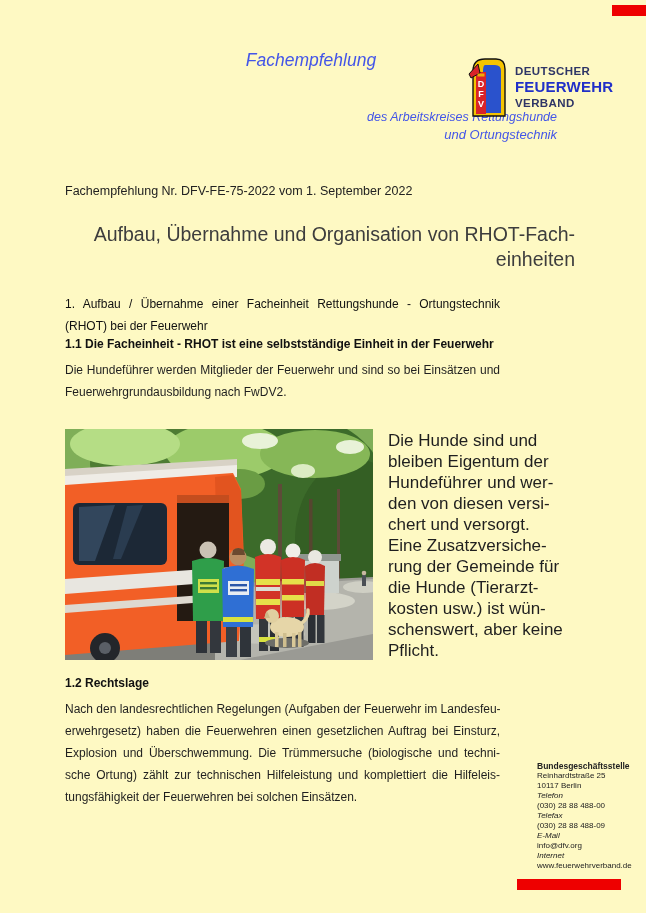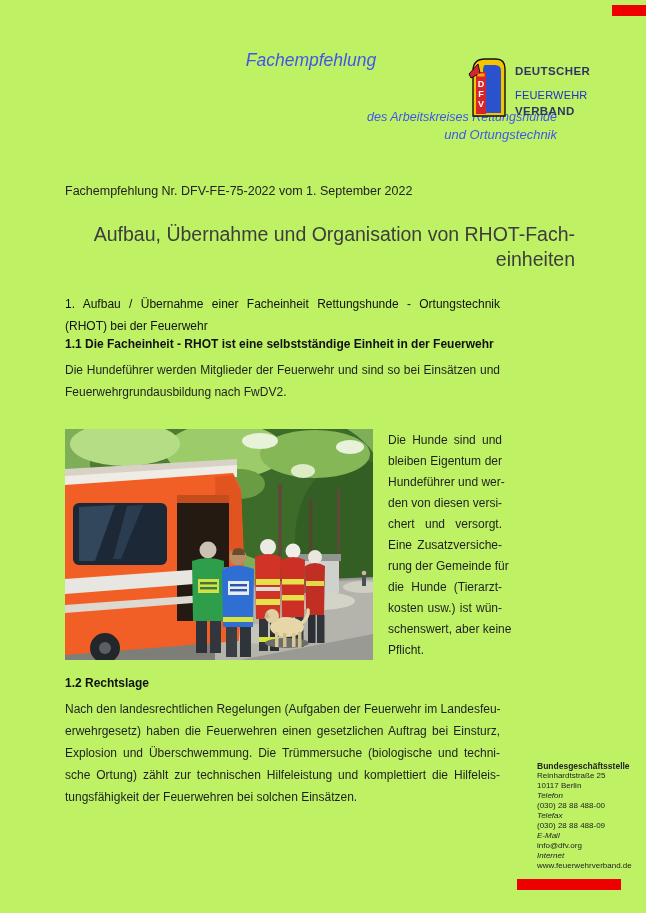--- a/index.html
+++ b/index.html
@@ -1,50 +1,50 @@
 <!DOCTYPE html>
 <html><head>
 <meta charset="utf-8">
 <style>
   html,body{margin:0;padding:0;background:#e9e9e9;}
   .page{
-    position:relative;width:646px;height:913px;background:#bef264;
+    position:relative;width:646px;height:913px;background:#fef9c3;
     margin:0 auto;overflow:hidden;
     font-family:"Liberation Sans", sans-serif;color:#1f1f1f;
   }
   .abs{position:absolute;}
   
   .hdr-title{left:65px;top:50px;width:492px;text-align:center;
     font-size:17.5px;font-style:italic;color:#4355e8;}
   .hdr-sub1{left:65px;top:110px;width:492px;text-align:right;
     font-size:12.5px;font-style:italic;color:#4355e8;}
   .hdr-sub2{left:65px;top:127px;width:492px;text-align:right;
     font-size:13px;font-style:italic;color:#4355e8;}
   
   .logo-graphic{left:468px;top:56px;width:40px;height:62px;}
   .logo-text{left:515px;top:63px;line-height:16px;white-space:nowrap;}
   .logo-l1,.logo-l3{font-size:11.5px;font-weight:600;color:#2e3566;letter-spacing:.4px;}
-  .logo-l2{font-size:11px;font-weight:400;color:#2130c8;letter-spacing:.2px;margin-top:8px;}
+  .logo-l2{font-size:15px;font-weight:700;color:#2130c8;letter-spacing:.2px;}
   .corner-mark{left:612px;top:5px;width:34px;height:11px;background:#ee0000;}
   
   .doc-ref{left:65px;top:184px;font-size:12.5px;color:#222;}
   .doc-title{left:65px;top:222px;width:510px;font-size:19.5px;line-height:25px;color:#3d3d3d;}
   .col{left:65px;width:435px;font-size:12px;line-height:22px;}
   .bold{font-weight:normal;color:#111;}
   .sec1-heading{top:293px;}
   .sec11-heading{left:65px;top:337px;font-size:12px;font-weight:bold;color:#111;}
   .sec11-body{top:359px;}
   .sec12-heading{left:65px;top:676px;font-size:12px;font-weight:bold;color:#111;}
   .sec12-body{top:698px;}
   .ln{white-space:nowrap;text-align:right;}
   .jlines .ln{text-align:justify;text-align-last:justify;}
   .jlines .ln:last-child{text-align:left;text-align-last:left;}
   
   .photo{left:65px;top:429px;width:308px;height:231px;overflow:hidden;}
-  .photo-side{left:388px;top:430px;width:114px;font-size:12px;line-height:21px;}
+  .photo-side{left:388px;top:430px;width:114px;font-size:17px;line-height:21px;}
   
   .contact{left:537px;top:761px;font-size:8px;line-height:10px;color:#222;white-space:nowrap;}
   .contact .c-bold{font-weight:bold;font-size:8.5px;}
   .contact .c-it{font-style:italic;}
   .red-bar{left:517px;top:879px;width:104px;height:11px;background:#ee0000;}
 </style>
 </head>
 <body>
 
 <div class="page">

